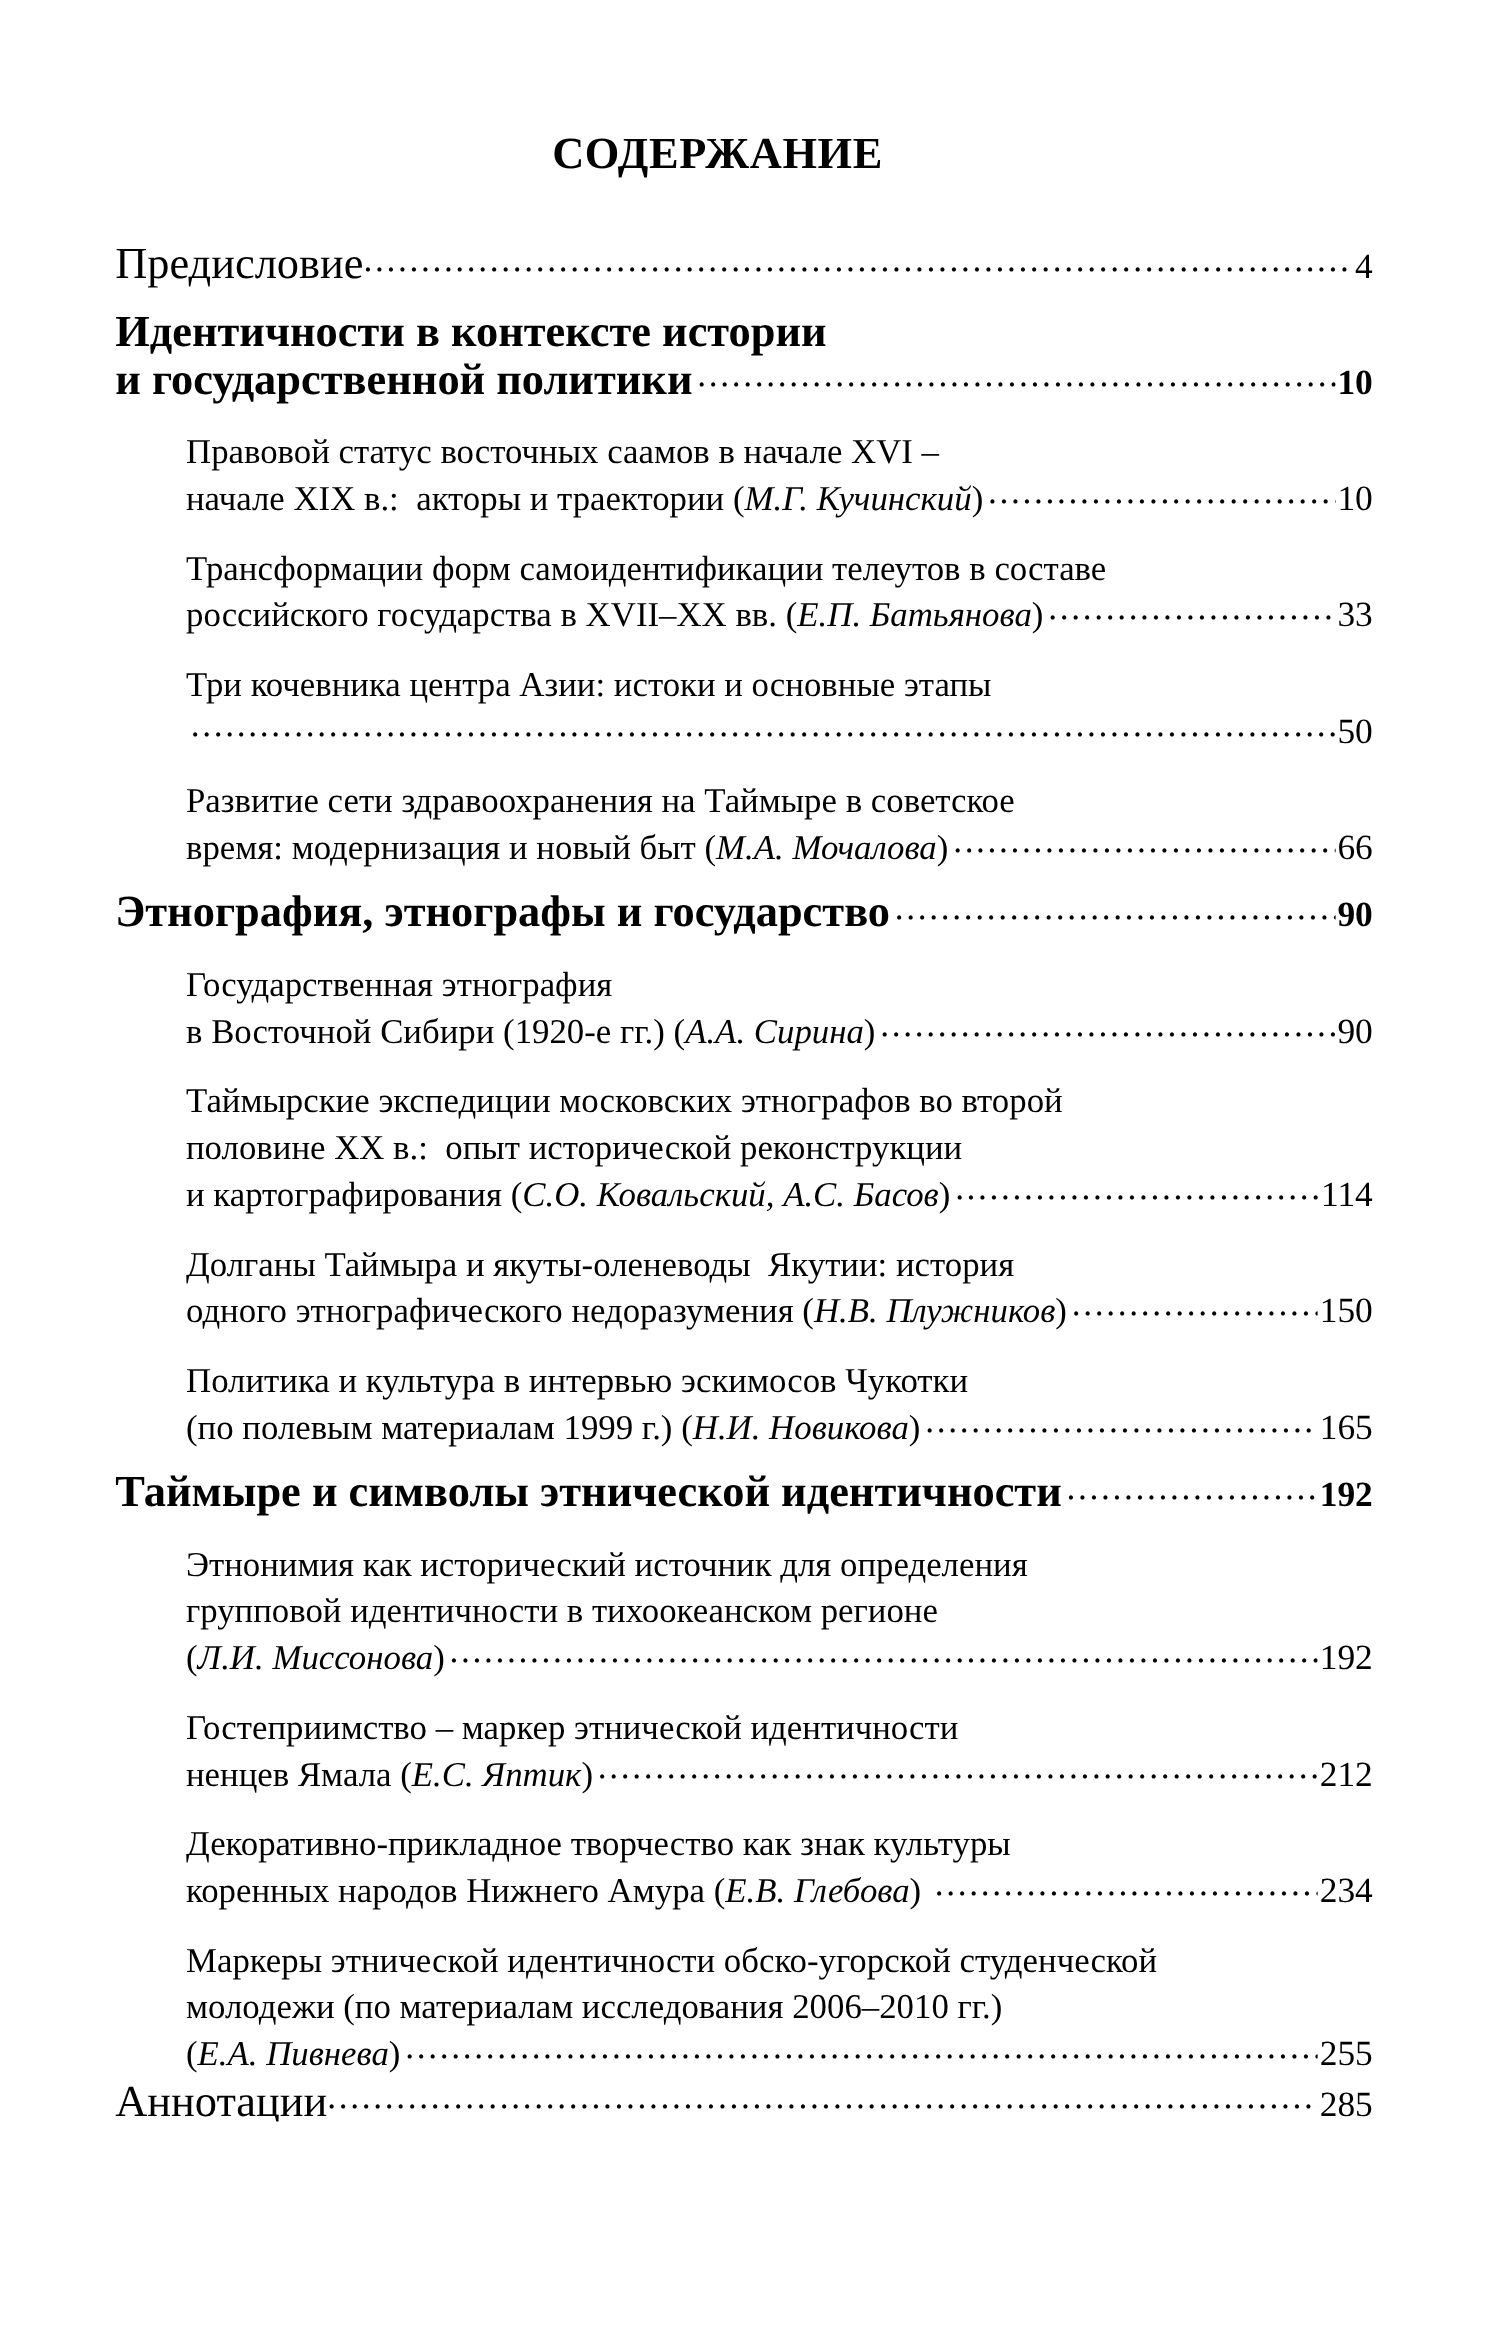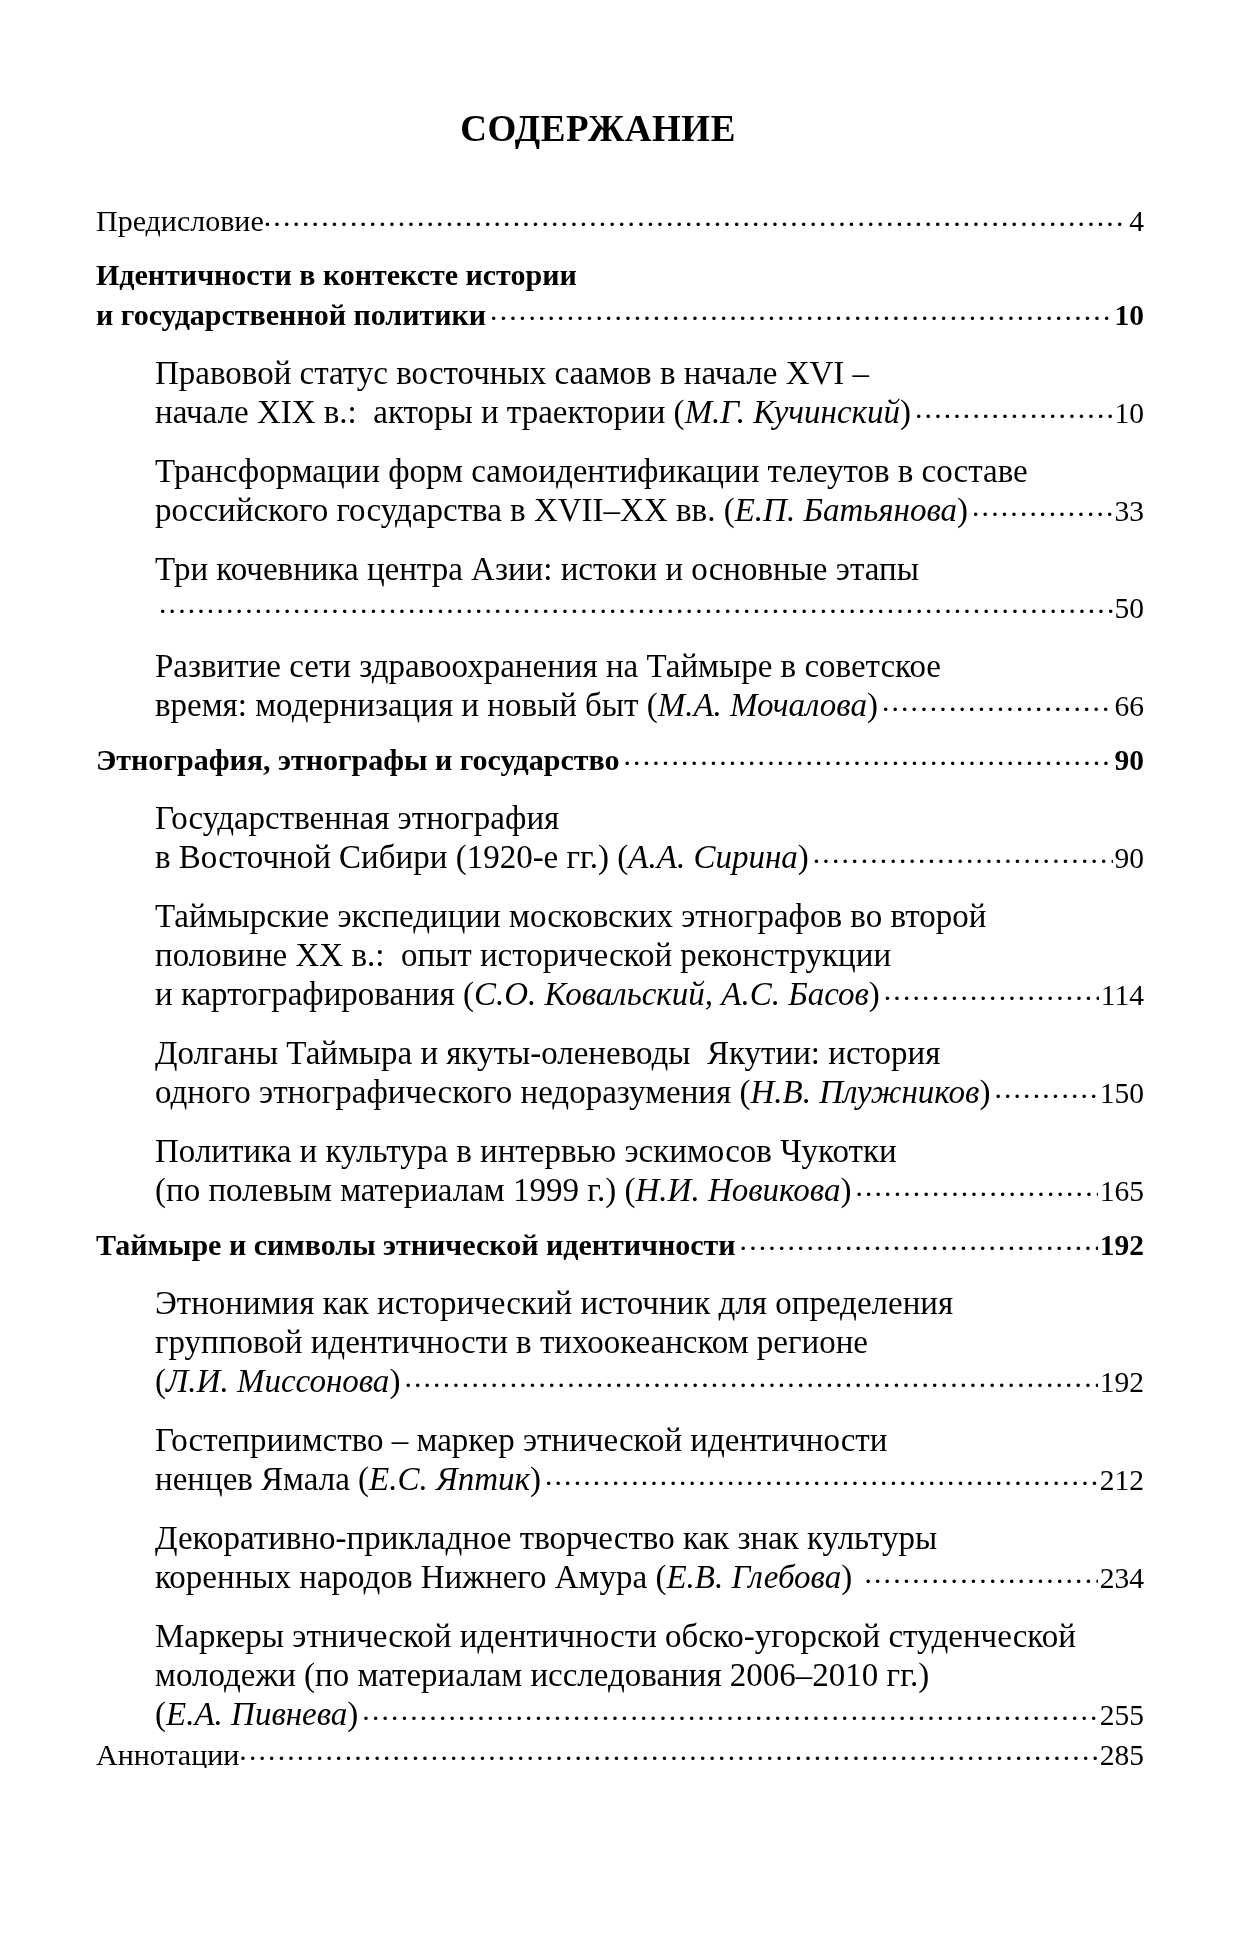--- a/index.html
+++ b/index.html
@@ -58,27 +58,27 @@
   .entry.first     { margin-top: 0; }
 
   .line {
     display: flex;
     align-items: baseline;
     width: 100%;
   }
   .line + .line { margin-top: 1px; }
 
   .txt {
-    font-size: 30px;
+    font-size: 37px;
     line-height: 39px;
     white-space: pre;
     flex: 0 0 auto;
   }
   .lvl1 .txt {
-    font-size: 33px;
+    font-size: 29px;
     line-height: 38px;
   }
   .bold .txt { font-weight: bold; }
   .it { font-style: italic; }
 
   
   .leader {
     flex: 1 1 auto;
     min-width: 0;
     position: relative;

